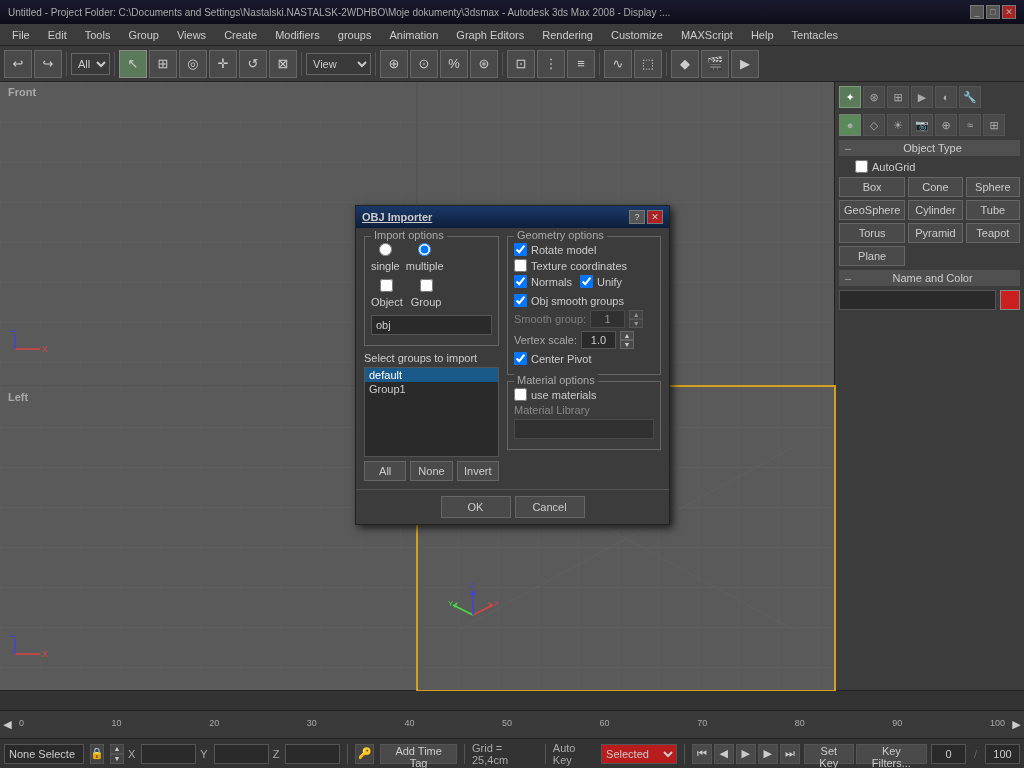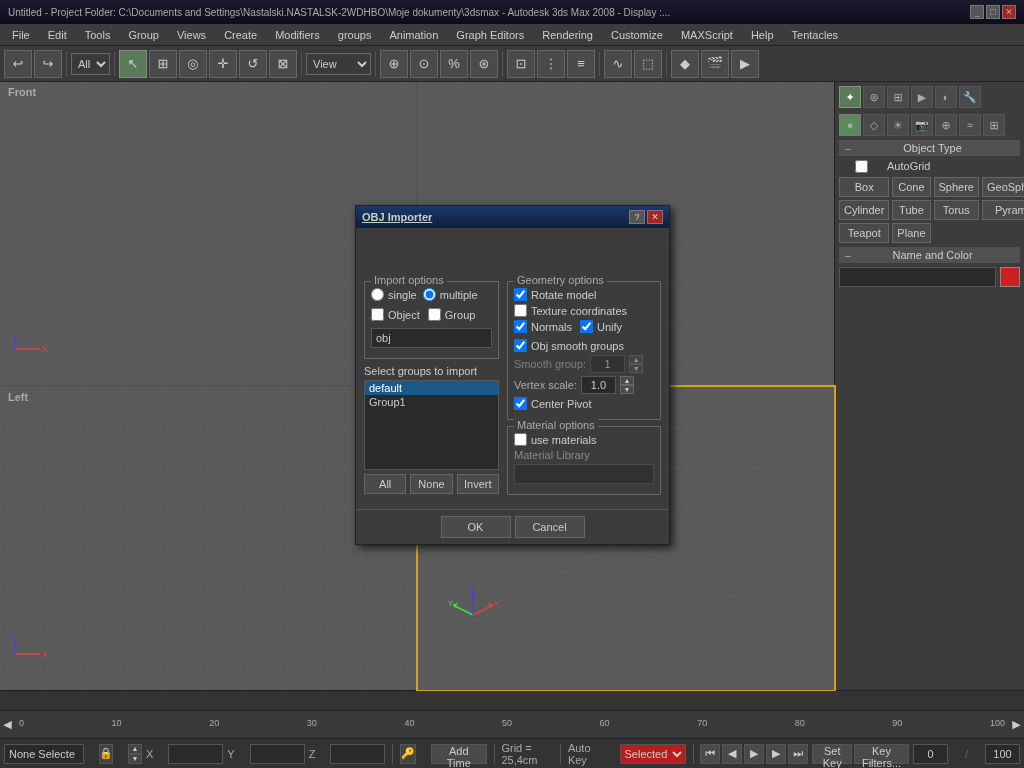--- a/index.html
+++ b/index.html
@@ -125,29 +125,29 @@
       background: #505050;
       color: #ccc;
       padding: 2px 6px;
       font-size: 11px;
       display: flex; align-items: center; justify-content: space-between;
       margin-bottom: 4px;
       cursor: pointer;
     }
     .panel-section-header .minus { color: #aaa; }
     .object-type-grid {
-      display: grid; grid-template-columns: 1fr 1fr 1fr 1fr; gap: 3px; margin-bottom: 4px;
+      display: grid; grid-template-columns: 1fr 1fr 1fr; gap: 3px; margin-bottom: 4px;
     }
     .obj-btn {
       background: #4a4a4a; border: 1px solid #666;
       color: #ccc; font-size: 11px;
       padding: 3px 4px; text-align: center; cursor: pointer;
     }
     .autogrid-row {
-      display: flex; align-items: flex-start; gap: 19px; margin-bottom: 4px; padding-left: 16px;
+      display: flex; align-items: center; gap: 4px; margin-bottom: 4px; padding-left: 16px;
     }
     .name-color-section {
       margin-top: 4px;
     }
     .name-color-row {
       display: flex; align-items: center; gap: 4px;
     }
     .name-input {
       flex: 1; height: 20px; background: #2a2a2a; border: 1px solid #555;
       color: #ccc; font-size: 11px; padding: 0 4px;
@@ -180,21 +180,21 @@
     
     #status-bar {
       height: 30px;
       background: #333;
       display: flex; align-items: center;
       border-top: 1px solid #222;
       gap: 4px;
       padding: 0 4px;
     }
     .status-item {
-      display: flex; align-items: center; gap: 15px;
+      display: flex; align-items: center; gap: 6px;
     }
     .status-input {
       width: 55px; height: 20px; background: #2a2a2a; border: 1px solid #555;
       color: #ccc; font-size: 11px; padding: 0 2px; text-align: center;
     }
     .status-label { color: #aaa; font-size: 11px; }
     .status-sep { width: 1px; height: 20px; background: #555; margin: 0 3px; }
     .status-btn {
       height: 20px; padding: 0 6px; background: #4a4a4a; border: 1px solid #555;
       color: #ccc; font-size: 11px; cursor: pointer;
@@ -232,42 +232,42 @@
     .dialog-ctrl-btn {
       width: 16px; height: 14px;
       background: #555; border: 1px solid #777;
       color: #ccc; font-size: 9px;
       display: flex; align-items: center; justify-content: center;
       cursor: pointer;
     }
     .dialog-ctrl-btn.close-btn { background: #aa2222; }
     .dialog-body {
       padding: 8px;
-      display: flex; gap: 8px; margin-top: 45px;
+      display: flex; gap: 8px;
     }
     .dialog-left {
       width: 135px;
     }
     .dialog-right {
       flex: 1;
     }
     .group-box {
       border: 1px solid #666;
       padding: 6px 6px 6px 6px;
       margin-bottom: 6px;
       position: relative;
     }
     .group-box-title {
       position: absolute; top: -8px; left: 6px;
       background: #3c3c3c;
       padding: 0 3px;
       font-size: 11px; color: #aaa;
     }
     .radio-group { display: flex; gap: 6px; margin-bottom: 4px; align-items: center; }
-    .check-row { display: flex; align-items: center; gap: 4px; margin-bottom: 3px; font-size: 11px; }
+    .check-row { display: flex; align-items: center; gap: 4px; margin-bottom: 3px; font-size: 11px; flex-direction: column; }
     .check-row input[type=checkbox] { margin: 0; }
     .check-row input[type=radio] { margin: 0; }
     .dialog-input {
       width: 100%; height: 20px; background: #2a2a2a; border: 1px solid #555;
       color: #ccc; font-size: 11px; padding: 0 4px; margin-bottom: 4px;
     }
     .list-box {
       width: 100%;
       height: 90px;
       background: #2a2a2a;

